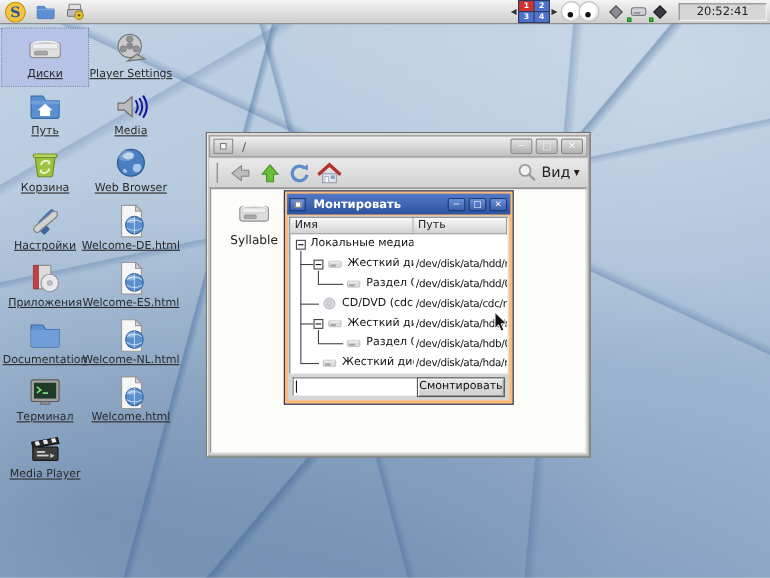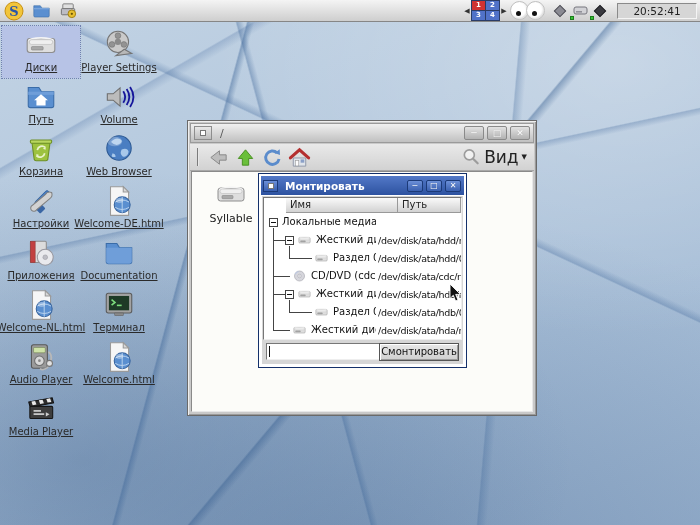--- a/index.html
+++ b/index.html
@@ -76,44 +76,44 @@
     text-shadow:0 0 1px rgba(0,0,0,.2); }
   .fm-toolbar{ position:absolute; left:2px; top:23px; right:2px; height:27px;
     background:linear-gradient(#e9e9e9,#d2d2d2); border-bottom:1px solid #a8a8a8;
     display:flex; align-items:center; }
   .drag-handle{ width:2px; height:18px; background:#7c7c7c; border-right:1px solid #e8e8e8;
     margin-left:7px; margin-right:6px; }
   .tbtn{ width:27px; height:25px; display:flex; align-items:center; justify-content:center; }
   .tbtn svg{ width:23px; height:23px; }
   .fm-view{ margin-left:auto; display:flex; align-items:center; gap:3px; margin-right:7px; }
   .fm-view .mag svg{ width:20px; height:20px; }
-  .view-lbl{ font-size:17px; color:#222; }
+  .view-lbl{ font-size:13px; color:#222; }
   .view-caret{ font-size:7px; color:#222; }
   .fm-content{ position:absolute; left:3px; top:50px; right:3px; bottom:3px;
     background:#fcfcf9; border:1px solid; border-color:#8a8a8a #e8e8e8 #e8e8e8 #8a8a8a; }
   .fm-item{ position:absolute; left:8px; top:6px; width:62px; display:flex; flex-direction:column;
     align-items:center; }
   .fm-item .ic svg{ width:42px; height:32px; }
   .fm-item-lbl{ font-size:11px; color:#222; margin-top:2px; }
 
   
   .dlg{ position:absolute; left:258px; top:173px; width:209px; height:195px;
-    border:1px solid #14306a; background:#ffffff; padding:2px; }
+    border:1px solid #14306a; background:#fdba74; padding:2px; }
   .dlg-title{ height:19px; background:linear-gradient(#5379c8,#2d52a0);
     display:flex; align-items:center; }
   .dlg-title .wicon{ width:15px; height:12px; margin-left:2px;
     background:linear-gradient(#6b8fd8,#3a60b0); border:1px solid #1c3a78;
     display:flex; align-items:center; justify-content:center; }
   .dlg-title .ttl{ margin-left:7px; font-size:10.5px; font-weight:bold; color:#fff; }
   .dlg .wbtn{ width:16px; height:12px; font-size:8px;
     background:linear-gradient(#6b8fd8,#3a60b0); border:1px solid #1c3a78; }
   .dlg-body{ position:absolute; left:3px; top:22px; right:3px; bottom:3px; background:#d6d6d6; }
   .tree{ position:absolute; left:1px; top:1px; width:199px; height:143px;
     background:#fff; border:1px solid; border-color:#777 #eee #eee #777; overflow:hidden; }
-  .tree-hdr{ position:absolute; left:0; top:0; right:0; height:15px; display:flex;margin-left:22px; }
+  .tree-hdr{ position:absolute; left:0; top:0; right:0; height:15px; display:flex; }
   .hcell{ background:linear-gradient(#fafafa,#d2d2d2); border-right:1px solid #999;
     border-bottom:1px solid #999; font-size:10px; color:#222; padding:1px 0 0 4px; }
   .hcell.c1{ width:112px; } .hcell.c2{ flex:1; }
   .tree-rows{ position:absolute; left:0; top:15px; right:0; bottom:0; }
   .trow{ position:absolute; left:0; right:0; height:18px; }
   .trow .nm{ position:absolute; top:3px; font-size:10px; color:#111; white-space:nowrap;
     max-width:112px; overflow:hidden; }
   .trow .pth{ position:absolute; left:114px; right:0; top:4px; font-size:9.5px; color:#111;
     white-space:nowrap; overflow:hidden; letter-spacing:-0.3px; }
   .expander{ position:absolute; top:5px; width:9px; height:9px; background:#fff;
@@ -240,21 +240,21 @@
     </div>
     <div class="dicon">
       <span class="ic">
         <svg viewBox="0 0 32 32">
           <path d="M5 13 h5.5 l6.5 -5.5 v17 l-6.5 -5.5 H5 z" fill="#bcbcbc" stroke="#6d6d6d"></path>
           <path d="M20 10.5 q3.6 5.5 0 11" stroke="#15159a" fill="none" stroke-width="1.7"></path>
           <path d="M23.2 8.5 q5 7.5 0 15" stroke="#15159a" fill="none" stroke-width="1.7"></path>
           <path d="M26.4 6.5 q6.4 9.5 0 19" stroke="#15159a" fill="none" stroke-width="1.7"></path>
         </svg>
       </span>
-      <span class="dlabel">Volume</span>
+      <span class="dlabel">Media</span>
     </div>
     <div class="dicon">
       <span class="ic">
         <svg viewBox="0 0 32 32">
           <path d="M7.5 10 h17 l-2 15 a2 2 0 0 1 -2 2 H11.5 a2 2 0 0 1 -2 -2 z" fill="#9dc23f" stroke="#6e9026"></path>
           <rect x="6" y="7.5" width="20" height="3" rx="1" fill="#b9d75f" stroke="#6e9026"></rect>
           <path d="M12.5 17 a4.5 4.5 0 0 1 7.5 -2.5" stroke="#eaf3cc" stroke-width="1.6" fill="none"></path>
           <path d="M20.5 14 l-0.2 2.8 -2.6 -1" fill="#eaf3cc"></path>
           <path d="M19.5 20 a4.5 4.5 0 0 1 -7.5 2.5" stroke="#eaf3cc" stroke-width="1.6" fill="none"></path>
           <path d="M11.5 23.5 l0.2 -2.8 2.6 1" fill="#eaf3cc"></path>
@@ -303,62 +303,61 @@
           <rect x="6" y="5" width="4.5" height="20" fill="#c24040" stroke="#8e3030" stroke-width="0.5"></rect>
           <circle cx="20" cy="20" r="7.5" fill="#e9e9ed" stroke="#97979f"></circle>
           <circle cx="20" cy="20" r="2.2" fill="#bdbdc5" stroke="#97979f" stroke-width="0.5"></circle>
         </svg>
       </span>
       <span class="dlabel">Приложения</span>
     </div>
     <div class="dicon">
       <span class="ic">
         <svg viewBox="0 0 32 32">
-          <path d="M4 7 h10 l2.5 4 H28 v13 a2 2 0 0 1 -2 2 H6 a2 2 0 0 1 -2 -2 z" fill="#5a8fd0" stroke="#3a6ca8"></path>
-          <path d="M4 11 h24 v13 a2 2 0 0 1 -2 2 H6 a2 2 0 0 1 -2 -2z" fill="#6f9ed9"></path>
-        </svg>
-      </span>
-      <span class="dlabel">Documentation</span>
-    </div>
-    <div class="dicon">
-      <span class="ic">
-        <svg viewBox="0 0 32 32">
           <path d="M8 2.5 h12 l5 5 v22 H8 z" fill="#f6f6f6" stroke="#9a9a9a"></path>
           <path d="M20 2.5 l5 5 h-5 z" fill="#d8d8d8" stroke="#9a9a9a"></path>
           <circle cx="19" cy="19.5" r="7.5" fill="#5a8fd0" stroke="#36639e"></circle>
           <path d="M12.5 17 q6.5 -4 13 0 M12.5 22 q6.5 4 13 0 M19 12 v15" stroke="#bcd4ee" fill="none" stroke-width="0.9"></path>
           <ellipse cx="16.5" cy="15.5" rx="3.5" ry="2.3" fill="rgba(255,255,255,0.35)"></ellipse>
         </svg>
       </span>
+      <span class="dlabel">Welcome-ES.html</span>
+    </div>
+    <div class="dicon">
+      <span class="ic">
+        <svg viewBox="0 0 32 32">
+          <path d="M4 7 h10 l2.5 4 H28 v13 a2 2 0 0 1 -2 2 H6 a2 2 0 0 1 -2 -2 z" fill="#5a8fd0" stroke="#3a6ca8"></path>
+          <path d="M4 11 h24 v13 a2 2 0 0 1 -2 2 H6 a2 2 0 0 1 -2 -2z" fill="#6f9ed9"></path>
+        </svg>
+      </span>
+      <span class="dlabel">Documentation</span>
+    </div>
+    <div class="dicon">
+      <span class="ic">
+        <svg viewBox="0 0 32 32">
+          <path d="M8 2.5 h12 l5 5 v22 H8 z" fill="#f6f6f6" stroke="#9a9a9a"></path>
+          <path d="M20 2.5 l5 5 h-5 z" fill="#d8d8d8" stroke="#9a9a9a"></path>
+          <circle cx="19" cy="19.5" r="7.5" fill="#5a8fd0" stroke="#36639e"></circle>
+          <path d="M12.5 17 q6.5 -4 13 0 M12.5 22 q6.5 4 13 0 M19 12 v15" stroke="#bcd4ee" fill="none" stroke-width="0.9"></path>
+          <ellipse cx="16.5" cy="15.5" rx="3.5" ry="2.3" fill="rgba(255,255,255,0.35)"></ellipse>
+        </svg>
+      </span>
       <span class="dlabel">Welcome-NL.html</span>
     </div>
     <div class="dicon">
       <span class="ic">
         <svg viewBox="0 0 32 32">
           <rect x="4" y="5" width="24" height="18.5" rx="2" fill="#a2a2a2" stroke="#5c5c5c"></rect>
           <rect x="6.5" y="7.5" width="19" height="13.5" fill="#1e3a26"></rect>
           <path d="M9 11 l3.2 2.6 -3.2 2.6" stroke="#7ddc7d" fill="none" stroke-width="1.5"></path>
           <rect x="14" y="15.6" width="4.5" height="1.5" fill="#7ddc7d"></rect>
           <rect x="12" y="23.5" width="8" height="2.5" fill="#8a8a8a" stroke="#5c5c5c" stroke-width="0.5"></rect>
         </svg>
       </span>
       <span class="dlabel">Терминал</span>
-    </div>
-    <div class="dicon">
-      <span class="ic">
-        <svg viewBox="0 0 32 32">
-          <rect x="7" y="4.5" width="15" height="22" rx="2" fill="#9a9a9a" stroke="#585858"></rect>
-          <rect x="9" y="7" width="11" height="5" rx="1" fill="#cfe3a8" stroke="#6a7a4a" stroke-width="0.5"></rect>
-          <circle cx="14.5" cy="19.5" r="4.5" fill="#d8d8d8" stroke="#6e6e6e"></circle>
-          <circle cx="14.5" cy="19.5" r="1.3" fill="#8a8a8a"></circle>
-          <path d="M23 11 q6 5 -1 15 q-4 3 -7 1" stroke="#b8b8b8" fill="none" stroke-width="1.6"></path>
-          <circle cx="24" cy="22" r="2.8" fill="#e2e2e2" stroke="#777"></circle>
-        </svg>
-      </span>
-      <span class="dlabel">Audio Player</span>
     </div>
     <div class="dicon">
       <span class="ic">
         <svg viewBox="0 0 32 32">
           <path d="M8 2.5 h12 l5 5 v22 H8 z" fill="#f6f6f6" stroke="#9a9a9a"></path>
           <path d="M20 2.5 l5 5 h-5 z" fill="#d8d8d8" stroke="#9a9a9a"></path>
           <circle cx="19" cy="19.5" r="7.5" fill="#5a8fd0" stroke="#36639e"></circle>
           <path d="M12.5 17 q6.5 -4 13 0 M12.5 22 q6.5 4 13 0 M19 12 v15" stroke="#bcd4ee" fill="none" stroke-width="0.9"></path>
           <ellipse cx="16.5" cy="15.5" rx="3.5" ry="2.3" fill="rgba(255,255,255,0.35)"></ellipse>
         </svg>

